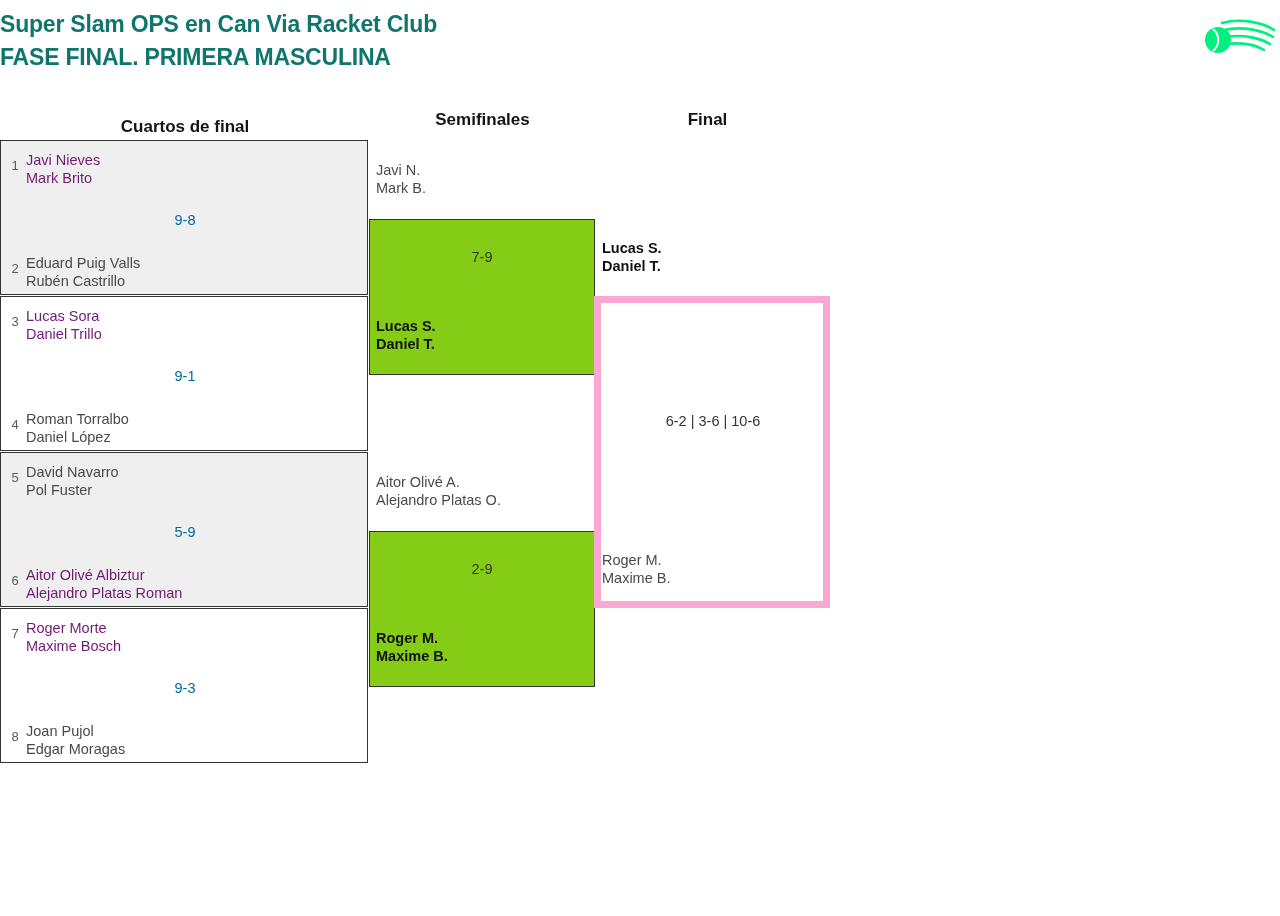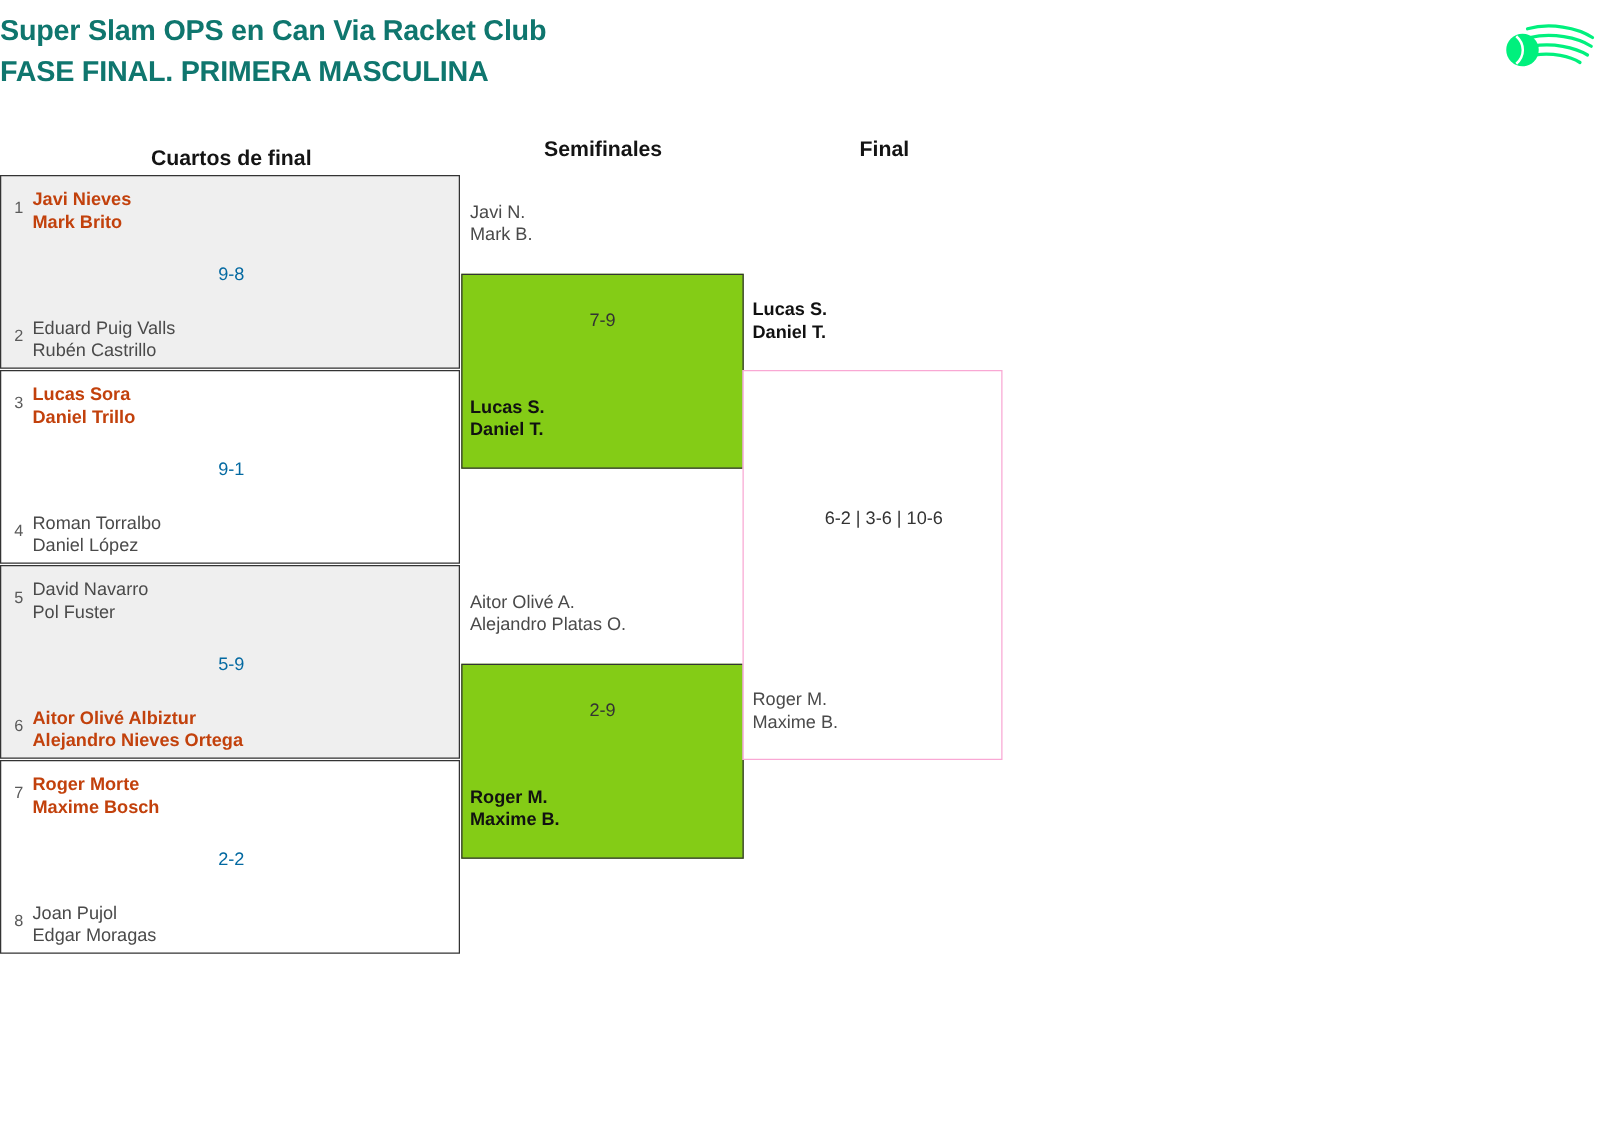--- a/index.html
+++ b/index.html
@@ -87,21 +87,21 @@
   .team {
     position: absolute;
     left: 25px;
     font-size: 14.5px;
     line-height: 18px;
     white-space: nowrap;
   }
   .team.top    { top: 10px; }
   .team.bottom { top: 113px; }
   .team .ln { display: block; }
-  .team.winner { font-weight: 700; color: #c2410c; }
+  .team.winner { font-weight: 400; color: #701a75; }
   .team.loser  { font-weight: 400; color: #4a4a4a; }
 
   .qf-score {
     position: absolute;
     left: 0px;
     top: 70px;
     width: 368px;
     text-align: center;
     font-size: 14.5px;
     color: #0369a1;
@@ -138,23 +138,23 @@
   }
   .adv-label .ln { display: block; }
   .adv-label.winner { font-weight: 700; color: #111111; }
   .adv-label.loser  { font-weight: 400; color: #4a4a4a; }
 
   
   .final-box {
     position: absolute;
     left: 594px;
     top: 296px;
-    width: 208px;
+    width: 236px;
     height: 312px;
-    border: 1px solid #f9a8d4;
+    border: 7px solid #f9a8d4;
     box-sizing: border-box;
     background: #ffffff;
   }
   .final-score {
     position: absolute;
     left: 0px;
     top: 109px;
     width: 224px;
     text-align: center;
     font-size: 14.5px;
@@ -220,31 +220,31 @@
   <div class="qf-box shaded" style="top:452px;">
     <div class="seed top">5</div>
     <div class="team top loser">
       <span class="ln">David Navarro</span>
       <span class="ln">Pol Fuster</span>
     </div>
     <div class="qf-score">5-9</div>
     <div class="seed bottom">6</div>
     <div class="team bottom winner">
       <span class="ln">Aitor Olivé Albiztur</span>
-      <span class="ln">Alejandro Nieves Ortega</span>
+      <span class="ln">Alejandro Platas Roman</span>
     </div>
   </div>
 
   <div class="qf-box plain" style="top:608px;">
     <div class="seed top">7</div>
     <div class="team top winner">
       <span class="ln">Roger Morte</span>
       <span class="ln">Maxime Bosch</span>
     </div>
-    <div class="qf-score">2-2</div>
+    <div class="qf-score">9-3</div>
     <div class="seed bottom">8</div>
     <div class="team bottom loser">
       <span class="ln">Joan Pujol</span>
       <span class="ln">Edgar Moragas</span>
     </div>
   </div>
 
   <div class="adv-label loser" style="left:376px; top:161px;">
     <span class="ln">Javi N.</span>
     <span class="ln">Mark B.</span>

